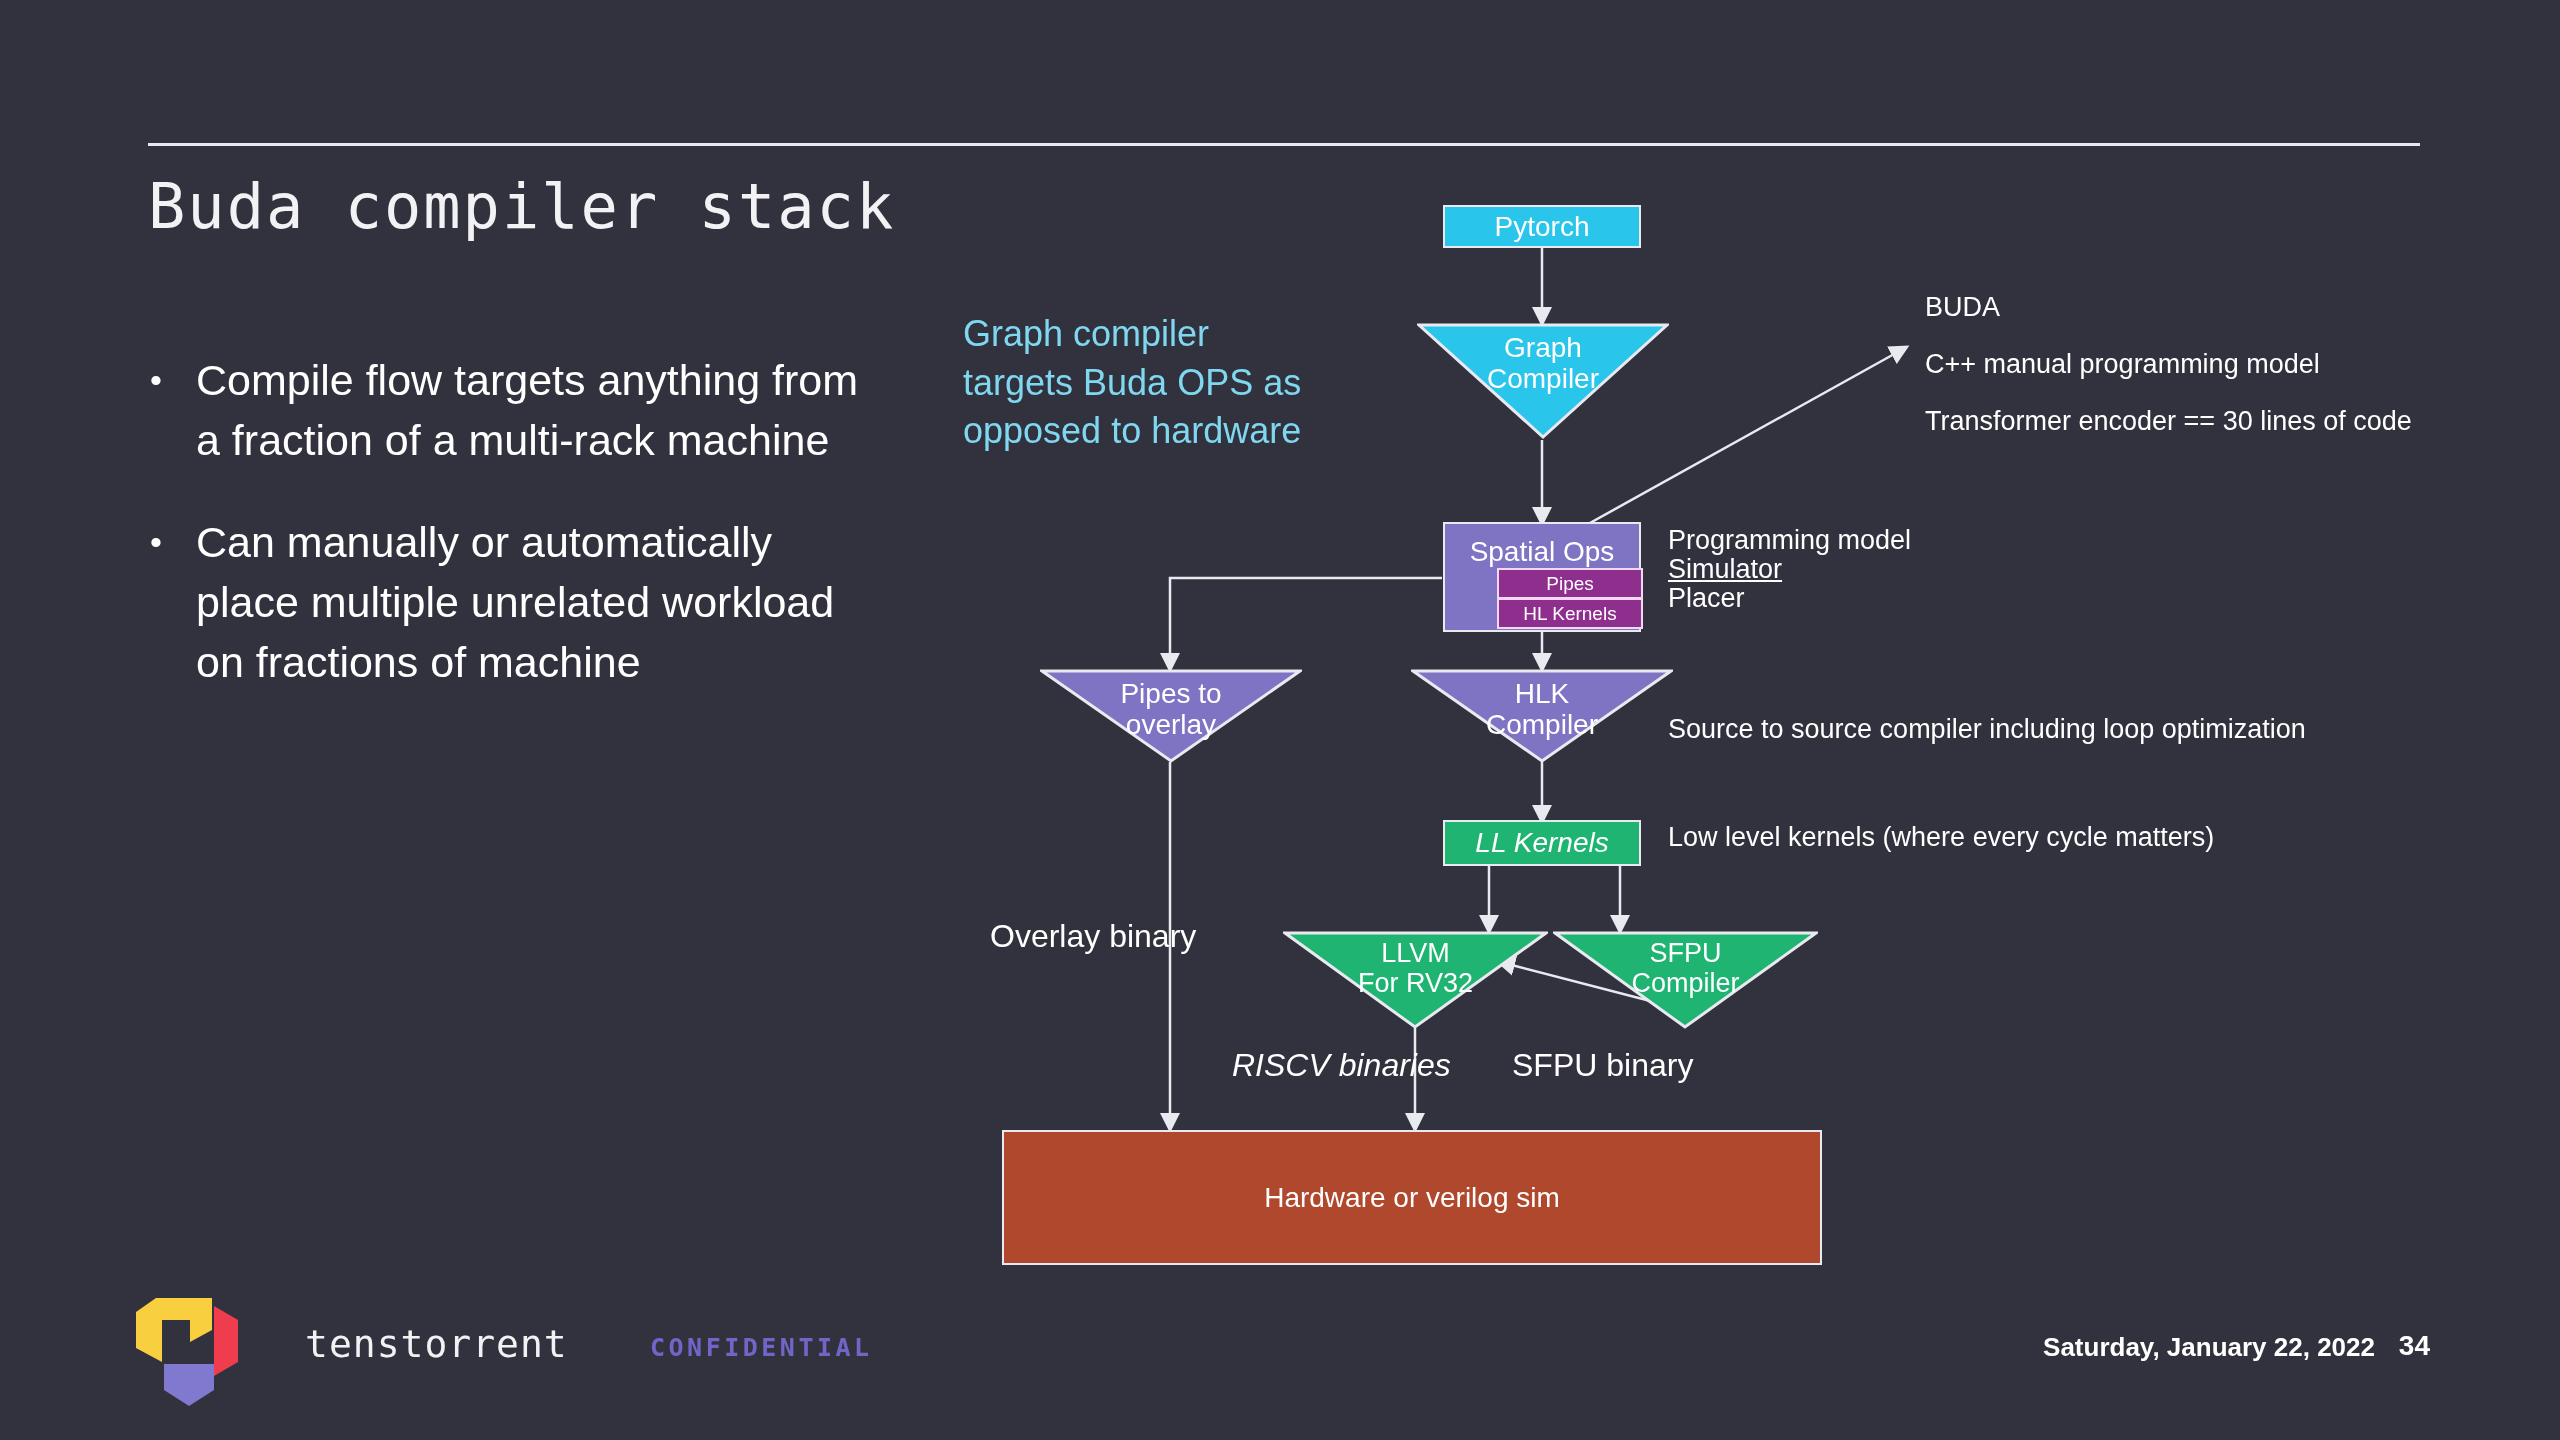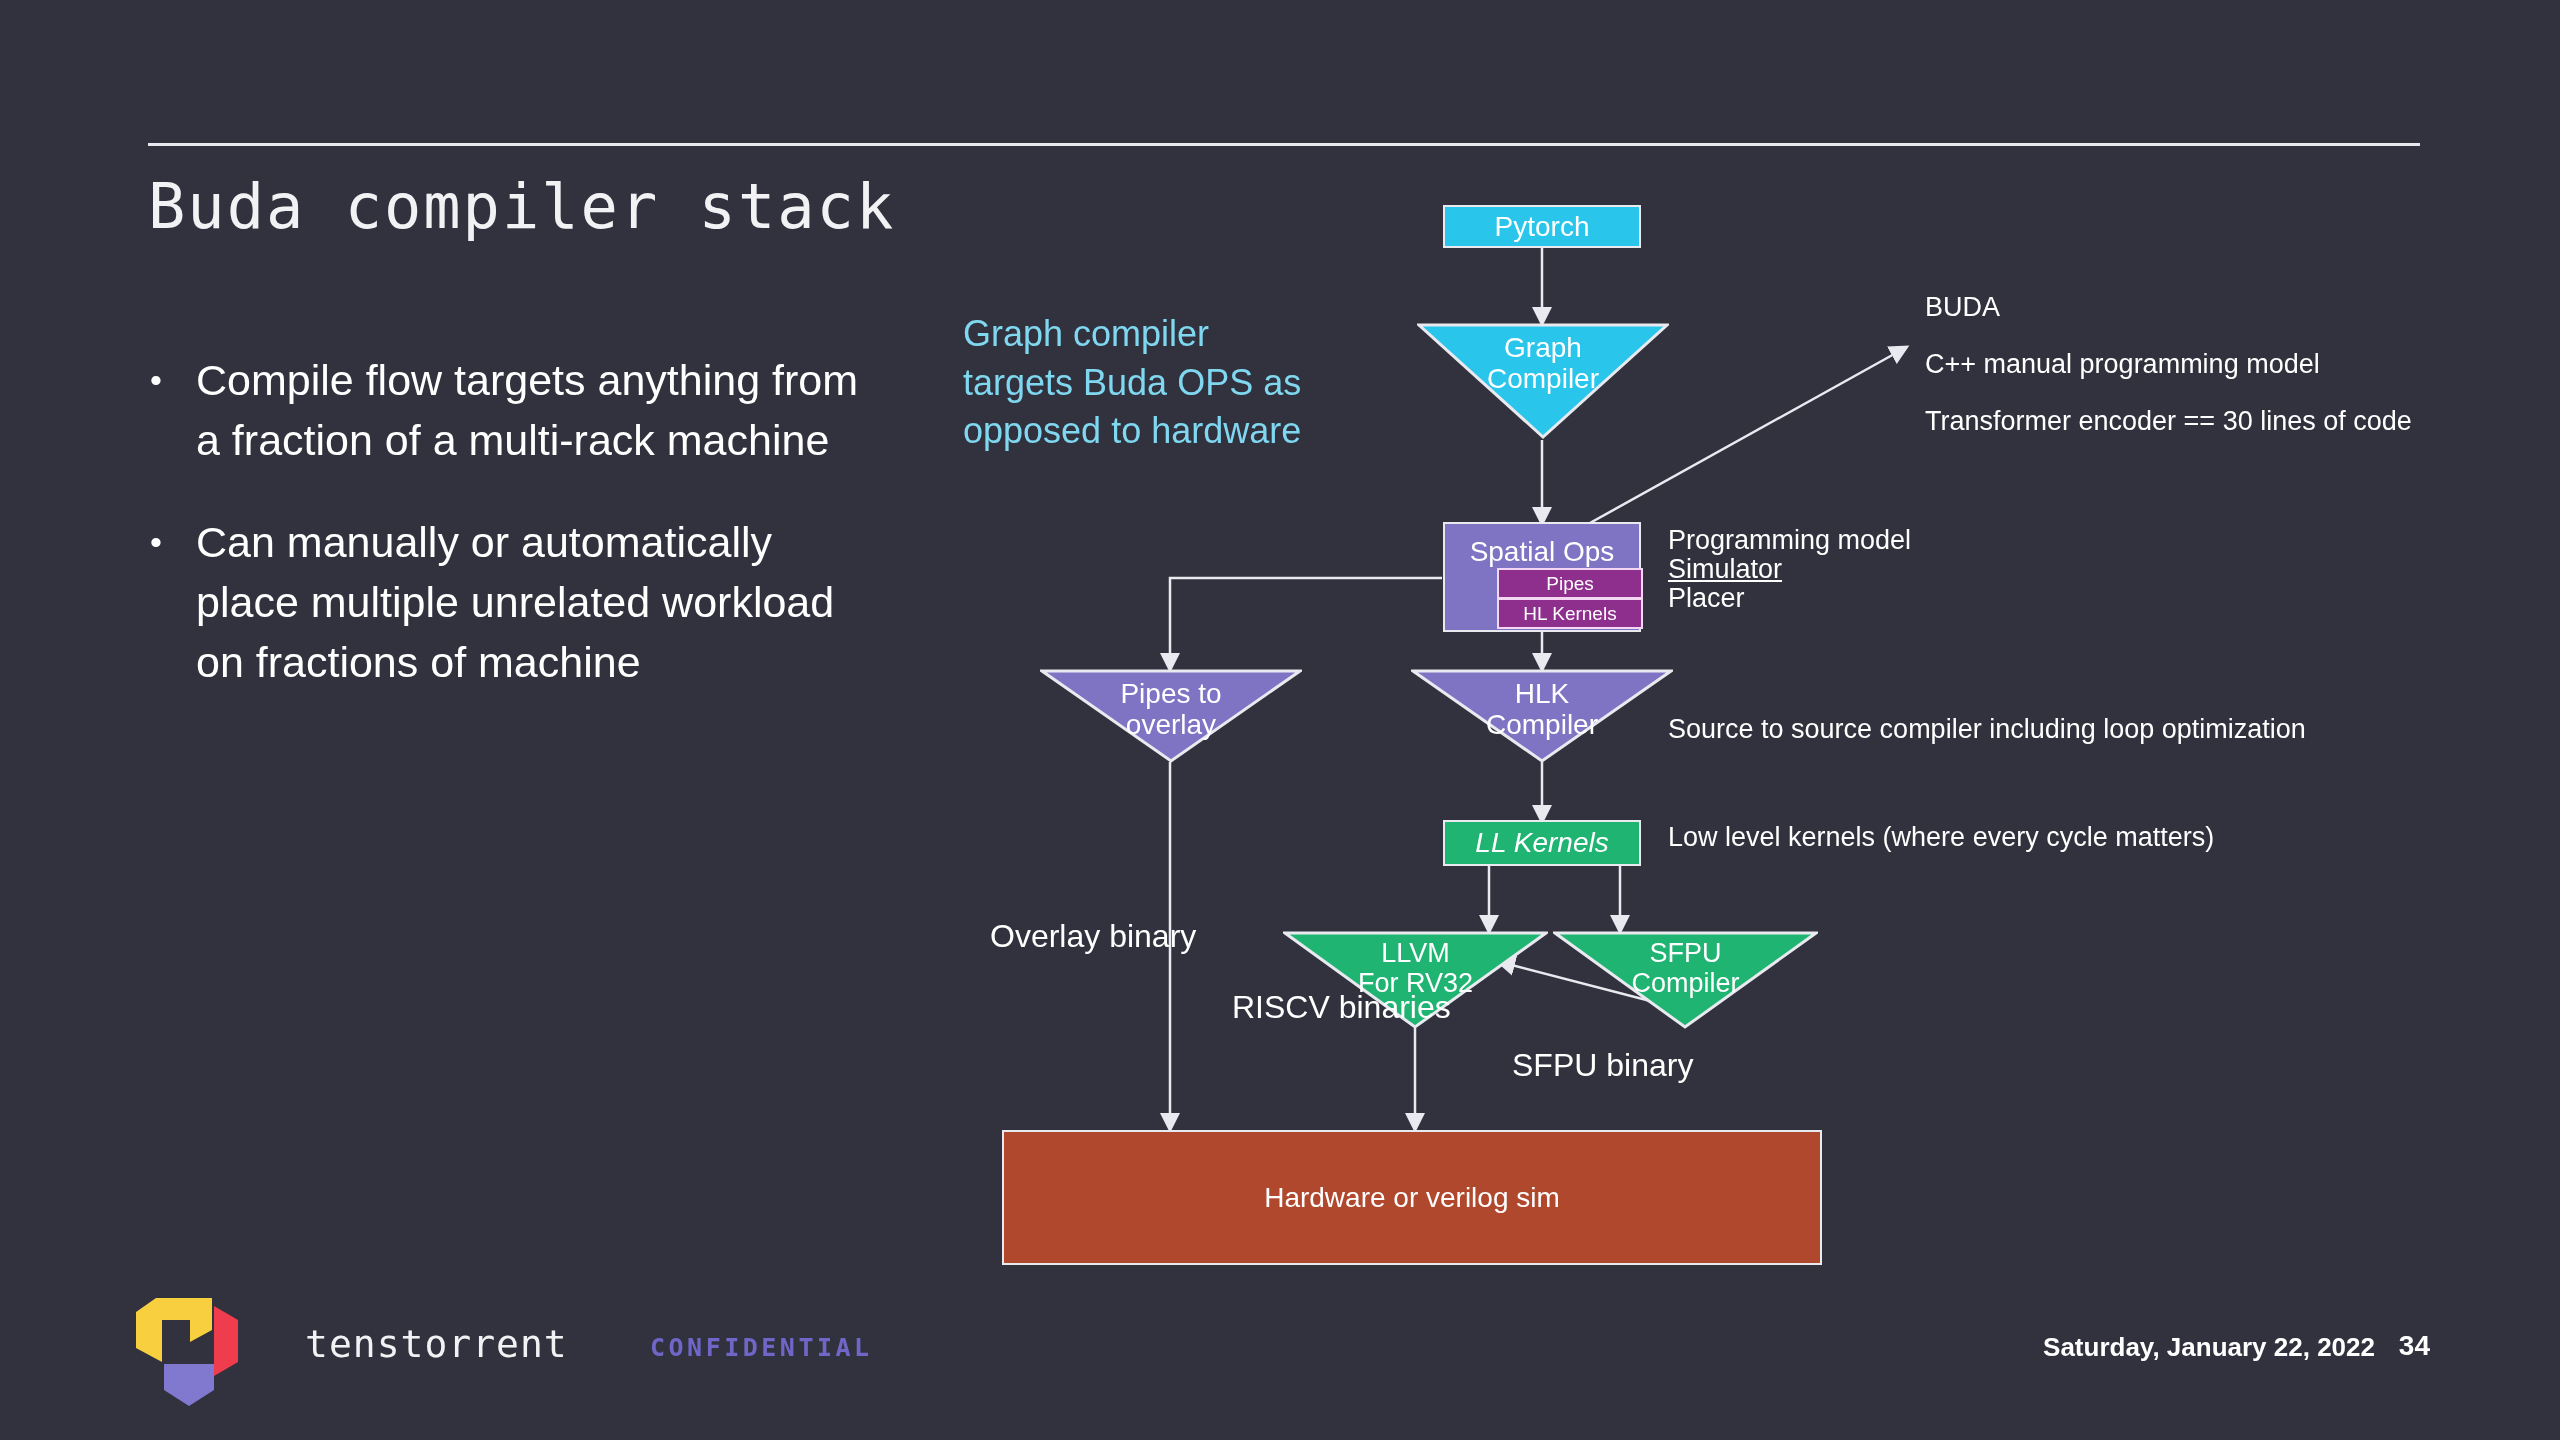--- a/index.html
+++ b/index.html
@@ -163,21 +163,21 @@
   <div class="ann" style="left:1925px;top:404px;">Transformer encoder == 30 lines of code</div>
 
   <div class="ann" style="left:1668px;top:523px;">Programming model</div>
   <div class="ann uline" style="left:1668px;top:552px;">Simulator</div>
   <div class="ann" style="left:1668px;top:581px;">Placer</div>
 
   <div class="ann" style="left:1668px;top:712px;">Source to source compiler including loop optimization</div>
   <div class="ann" style="left:1668px;top:820px;">Low level kernels (where every cycle matters)</div>
 
   <div class="edgelab" style="left:990px;top:918px;">Overlay binary</div>
-  <div class="edgelab" style="left:1232px;top:989px;">RISCV binaries</div>
+  <div class="edgelab" style="left:1232px;top:1047px;font-style:italic;">RISCV binaries</div>
   <div class="edgelab" style="left:1512px;top:1047px;">SFPU binary</div>
 
   <svg id="logo" viewBox="0 0 112 122">
     <polygon points="28,8 84,8 84,40 62,52 62,30 34,30 34,72 8,58 8,22" fill="#f8cf3e"></polygon>
     <polygon points="86,16 110,30 110,72 86,86" fill="#ef3d4e"></polygon>
     <polygon points="36,74 86,74 86,100 61,116 36,100" fill="#8178cf"></polygon>
   </svg>
   <div id="wordmark">tenstorrent</div>
   <div id="confidential">CONFIDENTIAL</div>
   <div id="fdate">Saturday, January 22, 2022</div>

